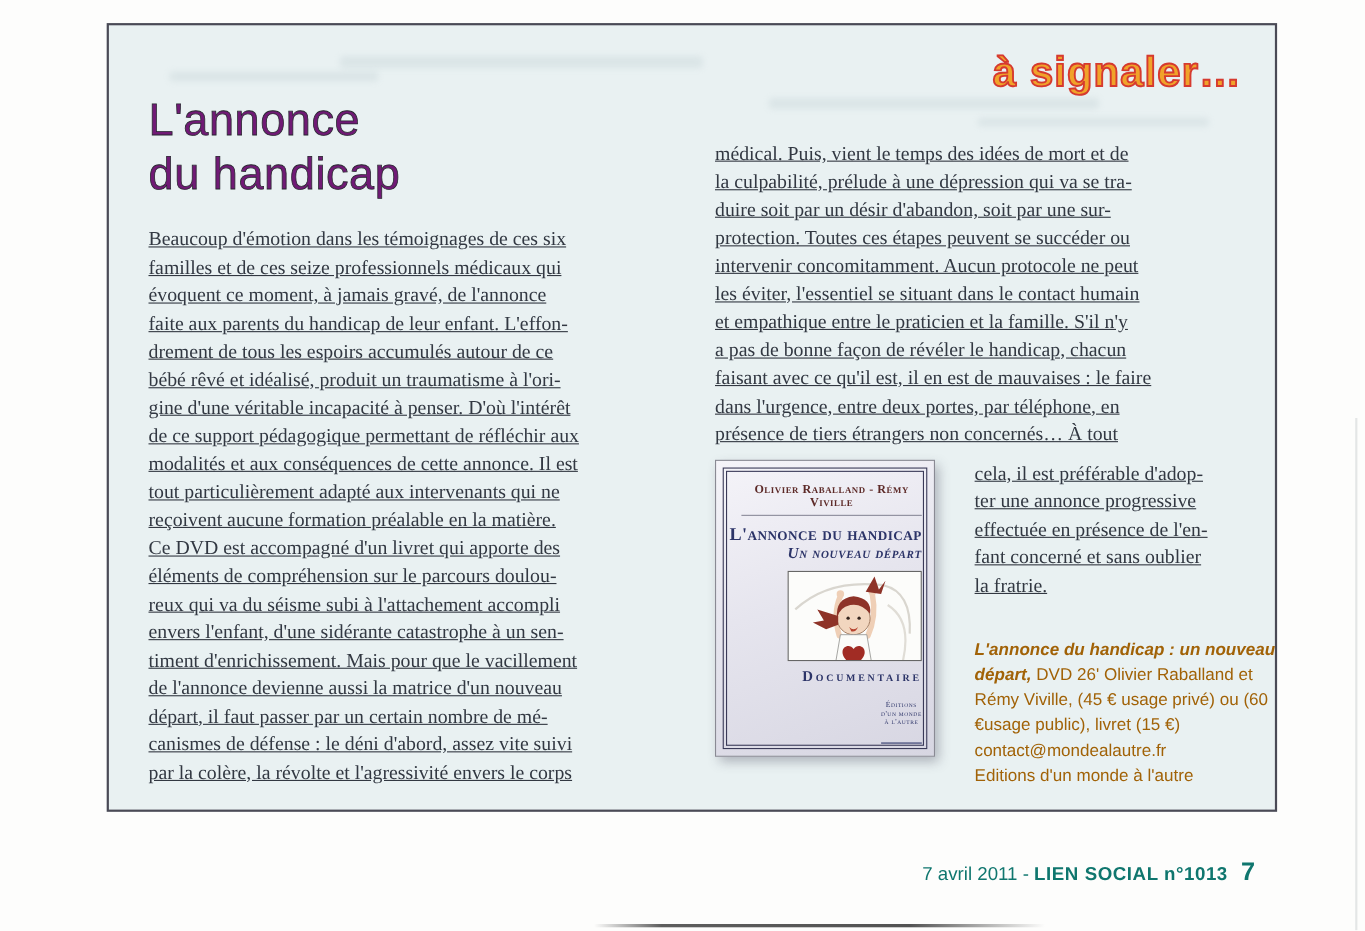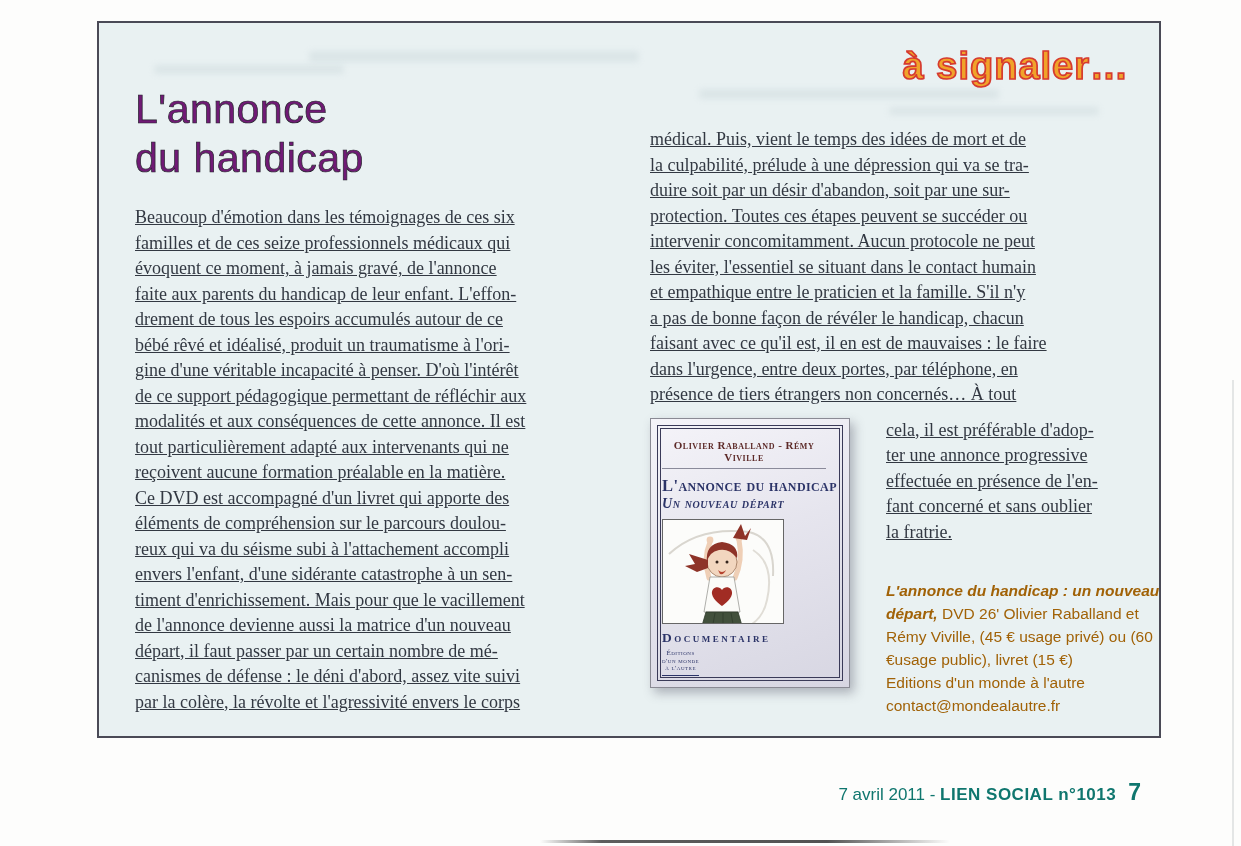--- a/index.html
+++ b/index.html
@@ -22,34 +22,34 @@
   .serif{font-family:"Liberation Serif",serif;font-size:18px;line-height:25.5px;color:#323842;
          white-space:pre-line;text-decoration:underline;}
   .media-row{display:flex;gap:12px;margin-top:10px;}
   .media-side{width:280px;margin-left:24px;}
   
   .cover-wrap{position:relative;}
   .cover{position:relative;width:200px;height:270px;box-sizing:border-box;
          background:linear-gradient(160deg,#f5f4f9 0%,#e6e5ee 45%,#d7d6e2 100%);
          border:1px solid #8a8a94;box-shadow:4px 5px 10px rgba(60,60,80,.35);}
   .cover-frame{position:absolute;inset:9px;border:1px solid #3a3a58;outline:1px solid #3a3a58;outline-offset:2px;}
-  .cover-inner{position:absolute;inset:11px;display:flex;flex-direction:column;align-items:flex-start;}
+  .cover-inner{position:absolute;inset:11px;display:flex;flex-direction:column;align-items:flex-end;}
   .cover-authors{font-family:"Liberation Serif",serif;font-variant:small-caps;font-weight:bold;
                  font-size:11px;letter-spacing:.5px;color:#5d2a28;text-align:center;
                  border-bottom:1px solid #8a8a9a;padding:9px 2px 5px;width:160px;}
   .cover-title{font-family:"Liberation Serif",serif;font-variant:small-caps;font-weight:bold;
                font-size:16.5px;color:#2c3468;text-align:center;margin-top:7px;letter-spacing:.4px;}
   .cover-subtitle{font-family:"Liberation Serif",serif;font-variant:small-caps;font-style:italic;
                   font-weight:bold;font-size:14px;color:#2c3468;text-align:center;letter-spacing:.6px;}
   .cover-art{width:120px;height:122px;margin-top:7px;border:1px solid #666;background:#fcfcfa;overflow:hidden;}
   .cover-genre{font-family:"Liberation Serif",serif;font-variant:small-caps;font-weight:bold;
                font-size:13.5px;letter-spacing:2.5px;color:#2c3468;margin-top:6px;}
   .cover-pub{font-family:"Liberation Serif",serif;font-variant:small-caps;font-size:7px;line-height:7.5px;
-             color:#2c3468;text-align:center;border-bottom:1px solid #2c3468;padding-bottom:2px;
-             margin-top:4px;white-space:pre-line;letter-spacing:.5px;}
+             color:#2c3468;text-align:center;border-bottom:1px solid #2c3468;padding-bottom:14px;
+             margin-top:15px;white-space:pre-line;letter-spacing:.5px;}
   
   .caption{margin-top:34px;width:278px;font-size:15.5px;line-height:23px;color:#a16207;}
   .caption .bi{font-weight:bold;font-style:italic;}
   .caption .line{margin-top:0;}
   
   .footer{position:absolute;left:97px;top:779px;width:1044px;text-align:right;color:#0f766e;font-size:17px;}
   .footer .mag{font-weight:bold;letter-spacing:.5px;}
   .footer .pnum{font-weight:bold;font-size:23px;margin-left:12px;}
   
   .artifact-bar{position:absolute;left:540px;top:840px;width:410px;height:3px;
@@ -163,22 +163,22 @@
 
           <div class="media-side">
             <div class="serif">cela, il est préférable d'adop-
 ter une annonce progressive
 effectuée en présence de l'en-
 fant concerné et sans oublier
 la fratrie.</div>
             <div class="caption">
               <span class="bi">L'annonce du handicap : un nouveau départ,</span>
               <span>DVD 26' Olivier Raballand et Rémy Viville, (45 € usage privé) ou (60 €usage public), livret (15 €)</span>
+              <div class="line">contact@mondealautre.fr</div>
               <div class="line">Editions d'un monde à l'autre</div>
-              <div class="line">contact@mondealautre.fr</div>
             </div>
           </div>
 
         </div>
       </div>
 
     </div>
   </div>
 
   <div class="footer">

